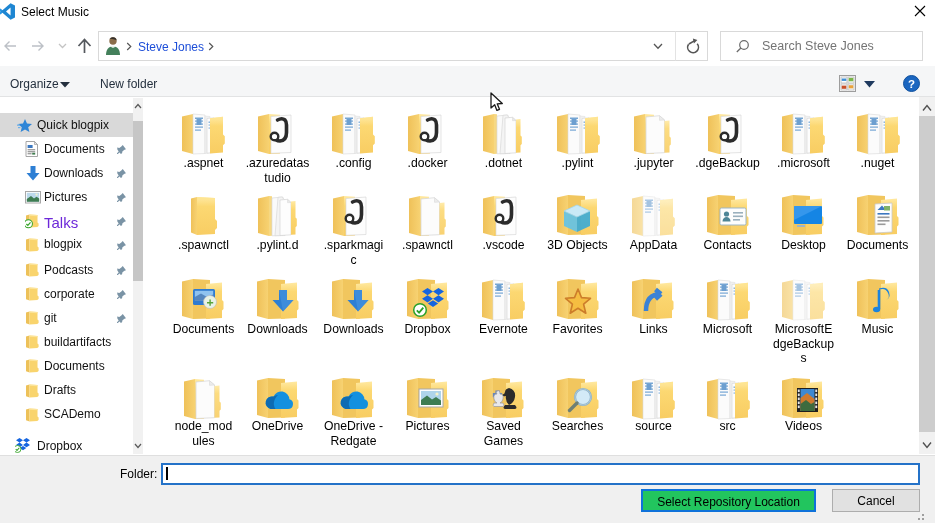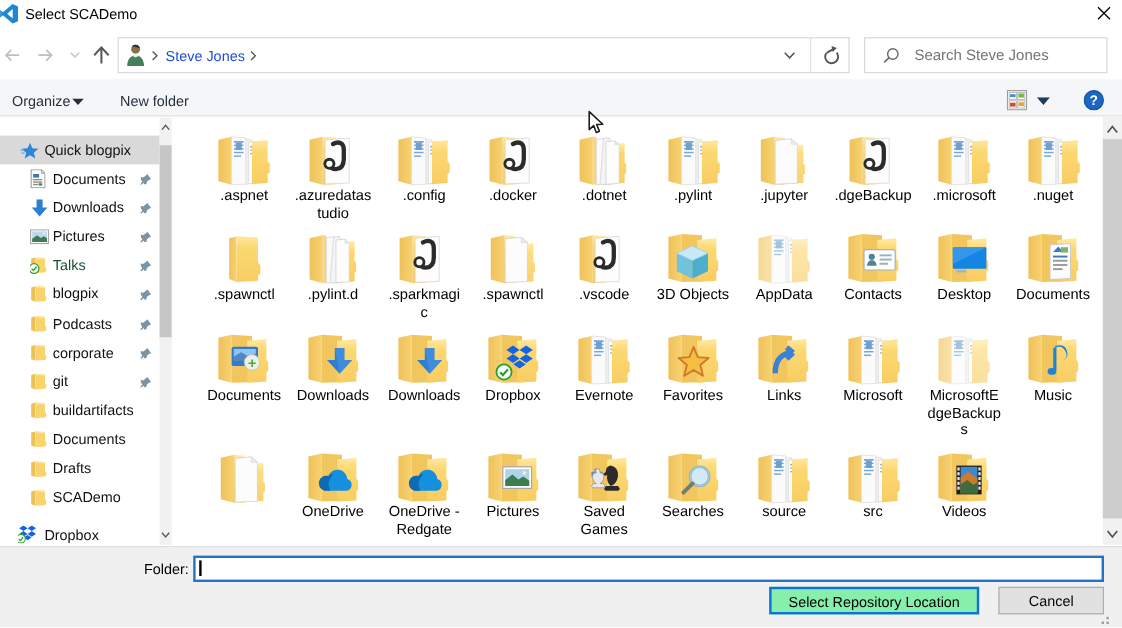--- a/index.html
+++ b/index.html
@@ -18,21 +18,21 @@
 .item{position:absolute;width:75px;text-align:center;font-size:12.2px;color:#000;line-height:14.6px}
 </style></head>
 <body>
 <div id="win">
 
 <svg class="abs" style="left:-2px;top:3px" width="18" height="17" viewBox="0 0 100 100">
  <path d="M97 14 V86 L71 98 L23 57 L6 70 L-3 62 L12.5 50 L-3 38 L6 30 L23 43 L71 2 Z" fill="#1e86d2"></path>
  <path d="M71 27 L44 50 L71 73 Z" fill="#fff"></path>
  <path d="M-3 38 L6 30 L23 43 L14.5 50 Z M-3 62 L6 70 L23 57 L14.5 50 Z" fill="#2d9ae8" opacity=".85"></path>
 </svg>
-<div class="abs" style="left:21px;top:5px;font-size:12px;color:#000">Select SCADemo</div>
+<div class="abs" style="left:21px;top:5px;font-size:12px;color:#000">Select Music</div>
 <svg class="abs" style="left:914px;top:5px" width="12" height="12" viewBox="0 0 12 12">
  <path d="M1 1 L11 11 M11 1 L1 11" stroke="#000" stroke-width="1.1" fill="none"></path>
 </svg>
 
 <svg class="abs" style="left:3px;top:39px" width="14" height="14" viewBox="0 0 14 14">
  <path d="M13 7 H2 M6.5 2.5 L2 7 L6.5 11.5" stroke="#bcc0c6" stroke-width="1.4" fill="none"></path>
 </svg>
 <svg class="abs" style="left:31px;top:39px" width="14" height="14" viewBox="0 0 14 14">
  <path d="M1 7 H12 M7.5 2.5 L12 7 L7.5 11.5" stroke="#bcc0c6" stroke-width="1.4" fill="none"></path>
 </svg>
@@ -216,21 +216,21 @@
 <div class="srow" style="top:209px;"></div>
 <svg class="abs" style="left:25px;top:213px" width="15" height="16" viewBox="0 0 15 16">
       <path d="M1 2.5 L4.5 1.5 L4.5 14.5 L1 13.3 Z" fill="#edc159"></path>
       <path d="M4.5 1.5 L12.5 2 L12.5 9.5 L13.6 10.4 L13.6 13 L12.5 13.8 L12.5 14 L4.5 14.5 Z" fill="#f9d46d"></path>
       <path d="M4.5 1.5 L12.5 2 L12.5 3.2 L4.5 2.8 Z" fill="#fce49a"></path>
       <g transform="translate(-1.2,6.2) scale(.92)">
         <circle cx="5" cy="5" r="4.4" fill="#fff" stroke="#35a427" stroke-width="1.1"></circle>
         <path d="M2.8 5.2 L4.4 6.8 L7.3 3.4" stroke="#35a427" stroke-width="1.3" fill="none"></path>
       </g>
     </svg>
-<div class="abs" style="left:44px;top:214px;font-size:12px;color:#14532d;white-space:nowrap">Talks</div>
+<div class="abs" style="left:44px;top:214px;font-size:15px;color:#6d28d9;white-space:nowrap">Talks</div>
 <svg class="abs" style="left:117px;top:216px" width="10" height="10" viewBox="0 0 10 10">
       <path d="M5.2 1 L9 4.8 L7.6 5.4 L5.8 7.2 L5.6 9.4 L4.2 10 L0.6 6.4 L0 4.2 L2.2 4.4 L4 2.6 Z" fill="#7a93a5" transform="rotate(8 5 5)"></path>
       <path d="M2.5 7.5 L0 10" stroke="#7a93a5" stroke-width="1.2"></path>
     </svg>
 <div class="srow" style="top:234px;"></div>
 <svg class="abs" style="left:25px;top:237px" width="14" height="15" viewBox="0 0 14 15">
       <path d="M1 2.5 L4.5 1.5 L4.5 14.5 L1 13.3 Z" fill="#edc159"></path>
       <path d="M4.5 1.5 L12.5 2 L12.5 9.5 L13.6 10.4 L13.6 13 L12.5 13.8 L12.5 14 L4.5 14.5 Z" fill="#f9d46d"></path>
       <path d="M4.5 1.5 L12.5 2 L12.5 3.2 L4.5 2.8 Z" fill="#fce49a"></path>
     </svg>
@@ -652,20 +652,24 @@
         </g>
       </svg>
     </div>
 <div class="item abs" style="left:840px;top:322px">
       <div>Music</div>
     </div>
 <div class="abs" style="left:166px;top:376px;width:74px;height:44px;">
       <svg width="41" height="43" viewBox="0 0 41 42" style="position:absolute;left:16px;top:1px">
         <use href="#fsheet"></use>
       </svg>
+    </div>
+<div class="item abs" style="left:166px;top:419px">
+      <div>node_mod</div>
+      <div>ules</div>
     </div>
 <div class="abs" style="left:241px;top:376px;width:74px;height:44px;">
       <svg width="46" height="44" viewBox="0 0 46 44" style="position:absolute;left:14px">
         <path d="M2 4.5 L13 2 L13 42 L2 39 Z" fill="url(#gs)"></path>
         <path d="M13 2 L30 3 L30 41.5 L13 42 Z" fill="#f1c65e"></path>
         <path d="M26 7 L42 5.5 L42 23 L43.5 24.5 L43.5 32 L42 33.5 L42 41 L26 42 Z" fill="url(#gb)"></path>
         <g transform="translate(8,18)">
           <path d="M7.5 15 H25 a5 5 0 0 0 1.4-9.8 A8.2 8.2 0 0 0 10.6 2.6 a6 6 0 0 0 -3.1 12.4 Z" fill="#1490df"></path>
           <path d="M7.5 15 a6 6 0 0 1 3.1-12.4 A8.2 8.2 0 0 1 15 1 C10 6 10 11 12.5 15 Z" fill="#0d65ab" opacity=".85"></path>
         </g>
@@ -778,21 +782,21 @@
       </svg>
     </div>
 <div class="item abs" style="left:766px;top:419px">
       <div>Videos</div>
     </div>
 
 <div id="footer" class="abs"></div>
 <div class="abs" style="left:120px;top:467px;font-size:12px;color:#000">Folder:</div>
 <div class="abs" style="left:161px;top:463px;width:759px;height:22px;border:2px solid #2472c8;background:#fff"></div>
 <div class="abs" style="left:166px;top:467px;width:2px;height:13px;background:#000"></div>
-<div class="abs" style="left:641px;top:489px;width:175px;height:23px;border:2px solid #0f72da;background:#86efac;text-align:center;font-size:12px;padding-top:4px">Select Repository Location</div>
+<div class="abs" style="left:641px;top:489px;width:175px;height:23px;border:2px solid #0f72da;background:#22c55e;text-align:center;font-size:12px;padding-top:4px">Select Repository Location</div>
 <div class="abs" style="left:832px;top:489px;width:88px;height:23px;border:1px solid #adadad;background:#e1e1e1;text-align:center;font-size:12px;padding-top:4px">Cancel</div>
 <svg class="abs" style="left:913px;top:509px" width="13" height="13" viewBox="0 0 13 13">
  <g fill="#9e9e9e">
         <rect x="9" y="9" width="2" height="2"></rect>
         <rect x="9" y="5" width="2" height="2"></rect>
         <rect x="5" y="9" width="2" height="2"></rect>
       </g>
 </svg>
 
 <svg class="abs" style="left:490px;top:92px" width="14" height="21" viewBox="0 0 14 21">

